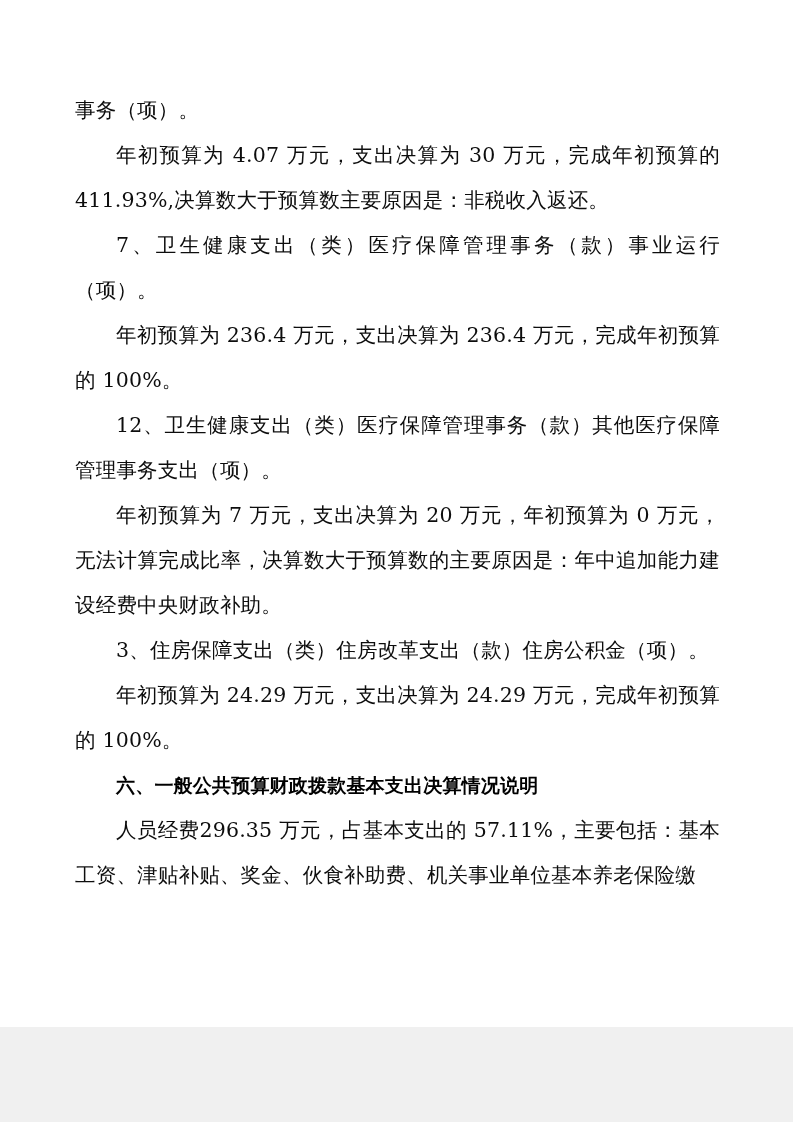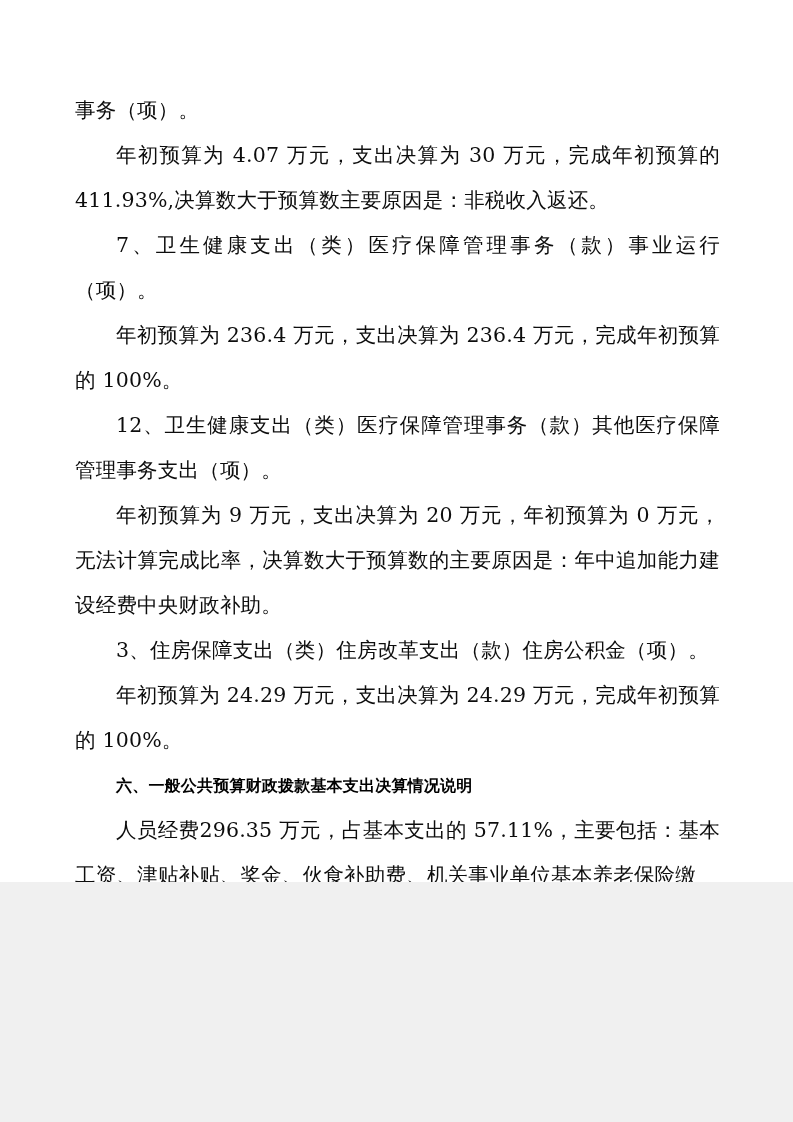--- a/index.html
+++ b/index.html
@@ -2,21 +2,21 @@
 <html><head>
 <meta charset="utf-8">
 <style>
   html, body {
     margin: 0;
     padding: 0;
     background: #f0f0f0;
   }
   .page {
     width: 793px;
-    height: 882px;
+    height: 1027px;
     background: #ffffff;
     position: relative;
     margin: 0 auto;
     box-sizing: border-box;
     overflow: hidden;
   }
   .content {
     position: absolute;
     left: 75px;
     top: 88px;
@@ -31,21 +31,21 @@
     text-justify: inter-ideograph;
     margin: 0;
     letter-spacing: 0.2px;
   }
   .indent {
     text-indent: 41px;
   }
   .heading {
     font-family: "DejaVu Serif", "Liberation Serif", serif;
     font-weight: bold;
-    font-size: 16px;
+    font-size: 19px;
     line-height: 45px;
     color: #000000;
     text-indent: 41px;
     margin: 0;
     letter-spacing: 0.2px;
   }
   .pagenum {
     position: absolute;
     left: 0;
     right: 0;
@@ -60,20 +60,20 @@
 </head>
 <body>
 
 <div class="page">
   <div class="content">
     <p class="para">事务（项）。</p>
     <p class="para indent">年初预算为 4.07 万元，支出决算为 30 万元，完成年初预算的 411.93%,决算数大于预算数主要原因是：非税收入返还。</p>
     <p class="para indent">7、卫生健康支出（类）医疗保障管理事务（款）事业运行（项）。</p>
     <p class="para indent">年初预算为 236.4 万元，支出决算为 236.4 万元，完成年初预算的 100%。</p>
     <p class="para indent">12、卫生健康支出（类）医疗保障管理事务（款）其他医疗保障管理事务支出（项）。</p>
-    <p class="para indent">年初预算为 9 万元，支出决算为 20 万元，年初预算为 0 万元，无法计算完成比率，决算数大于预算数的主要原因是：年中追加能力建设经费中央财政补助。</p>
+    <p class="para indent">年初预算为 7 万元，支出决算为 20 万元，年初预算为 0 万元，无法计算完成比率，决算数大于预算数的主要原因是：年中追加能力建设经费中央财政补助。</p>
     <p class="para indent">3、住房保障支出（类）住房改革支出（款）住房公积金（项）。</p>
     <p class="para indent">年初预算为 24.29 万元，支出决算为 24.29 万元，完成年初预算的 100%。</p>
     <p class="heading">六、一般公共预算财政拨款基本支出决算情况说明</p>
     <p class="para indent">人员经费296.35 万元，占基本支出的 57.11%，主要包括：基本工资、津贴补贴、奖金、伙食补助费、机关事业单位基本养老保险缴</p>
   </div>
   <div class="pagenum">- 13 -</div>
 </div>
 
 </body></html>

